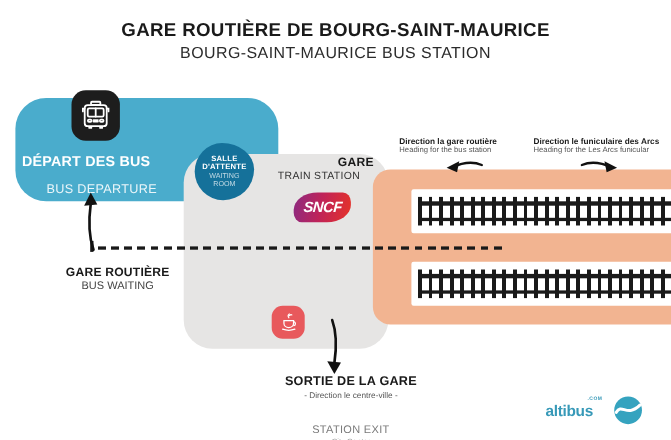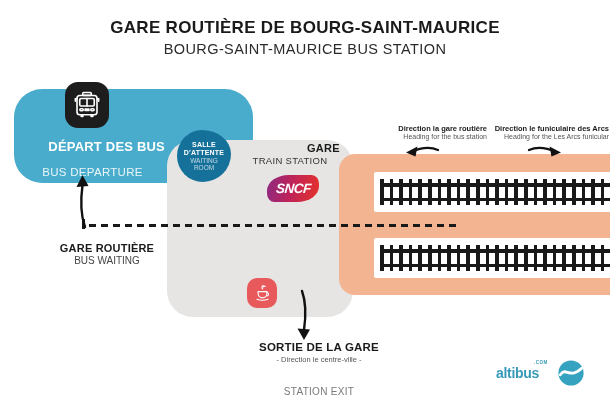--- a/index.html
+++ b/index.html
@@ -8,21 +8,21 @@
   .abs{position:absolute;}
 
   
   .title-main{left:0;top:18px;width:610px;text-align:center;font-size:17px;font-weight:700;letter-spacing:.3px;}
   .title-sub{left:0;top:41px;width:610px;text-align:center;font-size:14.5px;font-weight:400;color:#2b2b2b;letter-spacing:.4px;}
 
   
   .bus-zone{left:14px;top:89px;width:239px;height:94px;background:#4aaccc;border-radius:28px;z-index:1;}
   .bus-icon-wrap{left:65px;top:82px;width:44px;height:46px;background:#1d1d1d;border-radius:13px;z-index:6;
                  display:flex;align-items:center;justify-content:center;}
-  .bus-label-fr{left:20px;top:139px;width:145px;text-align:right;font-size:13px;font-weight:700;color:#fff;z-index:6;letter-spacing:.2px;}
+  .bus-label-fr{left:20px;top:139px;width:145px;text-align:left;font-size:13px;font-weight:700;color:#fff;z-index:6;letter-spacing:.2px;}
   .bus-label-en{left:20px;top:166px;width:145px;text-align:center;font-size:11.5px;color:rgba(255,255,255,.88);z-index:6;letter-spacing:.3px;}
 
   
   .station-block{left:167px;top:140px;width:186px;height:177px;background:#e6e5e4;border-radius:26px;z-index:2;}
   .gare-fr{left:240px;top:142px;width:100px;text-align:right;font-size:11px;font-weight:700;z-index:3;letter-spacing:.3px;}
   .gare-en{left:240px;top:155px;width:100px;text-align:center;font-size:9.5px;color:#333;z-index:3;letter-spacing:.3px;}
   .sncf-logo{left:267px;top:175px;width:52px;height:27px;z-index:3;
              background:linear-gradient(100deg,#8c2a81 0%,#c02358 48%,#e63328 100%);
              border-radius:42% 14% 42% 14% / 58% 32% 58% 32%;
              display:flex;align-items:center;justify-content:center;}
@@ -40,21 +40,21 @@
   
   .rail-band{left:339px;top:154px;width:280px;height:141px;background:#f2b491;border-radius:16px 0 0 16px;z-index:3;}
   .track-strip{left:374px;width:240px;height:40px;background:#fff;border-radius:2px;z-index:4;}
   .track-strip.t1{top:172px;} .track-strip.t2{top:238px;}
   .track{position:absolute;left:6px;right:0;top:7px;bottom:7px;
          background:repeating-linear-gradient(90deg,#191919 0 3.5px,transparent 3.5px 9.6px);}
   .rail{position:absolute;left:0;right:0;height:3.5px;background:#191919;}
   .rail.top{top:4px;} .rail.bot{bottom:4px;}
 
   
-  .dir-block{top:124px;width:124px;text-align:right;z-index:6;line-height:1.25;}
+  .dir-block{top:124px;width:124px;text-align:left;z-index:6;line-height:1.25;}
   .dir-1{left:363px;} .dir-2{left:485px;}
   .dir-fr{font-size:7.5px;font-weight:700;}
   .dir-en{font-size:7px;color:#555;}
   .dir-arrow{top:144px;z-index:6;}
   .dir-arrow.a1{left:404px;} .dir-arrow.a2{left:527px;}
 
   
   .dash-line{left:89px;top:224px;width:368px;height:3px;z-index:6;
              background:repeating-linear-gradient(90deg,#191919 0 7px,transparent 7px 12px);}
   .dash-tick{left:82px;top:219px;width:3px;height:10px;background:#191919;z-index:6;}

